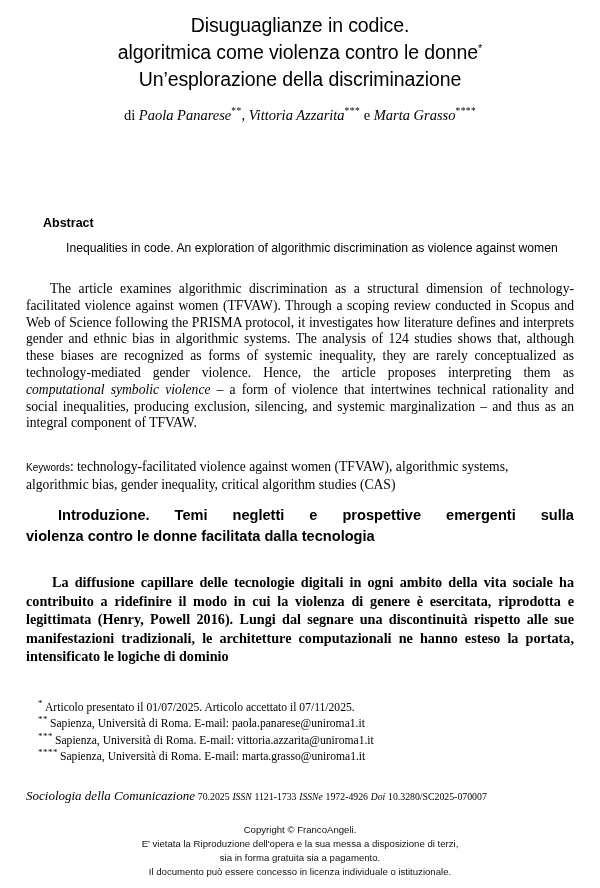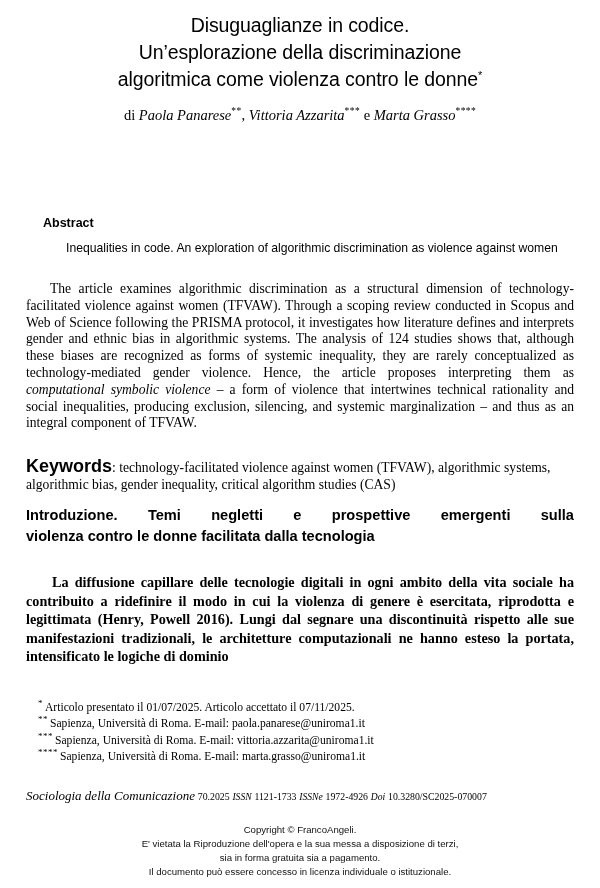--- a/index.html
+++ b/index.html
@@ -109,40 +109,41 @@
     left: 26px;
     top: 458px;
     width: 548px;
     font-family: "Liberation Serif", serif;
     font-size: 13.6px;
     line-height: 17px;
     text-align: left;
   }
   .keywords .kw-label {
     font-family: "Liberation Sans", sans-serif;
-    font-weight: bold;
-    font-size: 18px;
+    font-weight: normal;
+    font-size: 10px;
   }
 
   
   .section-head {
     position: absolute;
     left: 26px;
     top: 505px;
     width: 548px;
     font-family: "Liberation Sans", sans-serif;
     font-size: 14.6px;
     font-weight: bold;
     line-height: 21px;
     text-align: justify;
   }
   .section-head .sh1 {
     display: block;
     text-align: justify;
     text-align-last: justify;
+    margin-left: 32px;
   }
   .section-head .sh2 {
     display: block;
   }
 
   
   .intro-body {
     position: absolute;
     left: 26px;
     top: 573px;
@@ -213,22 +214,22 @@
   }
   .copyright div { white-space: nowrap; }
 </style>
 </head>
 <body>
 
 <div class="page">
 
   <div class="title-block">
     <div class="title-line">Disuguaglianze in codice.</div>
+    <div class="title-line"><span>algoritmica come violenza contro le donne</span><sup>*</sup></div>
     <div class="title-line">Un’esplorazione della discriminazione</div>
-    <div class="title-line"><span>algoritmica come violenza contro le donne</span><sup>*</sup></div>
   </div>
 
   <div class="byline">
     <span>di </span><span class="nm">Paola Panarese</span><sup>**</sup><span>, </span><span class="nm">Vittoria Azzarita</span><sup>***</sup><span> e </span><span class="nm">Marta Grasso</span><sup>****</sup>
   </div>
 
   <div class="abstract-head">Abstract</div>
 
   <div class="abstract-subtitle">Inequalities in code. An exploration of algorithmic discrimination as violence against women</div>
 

